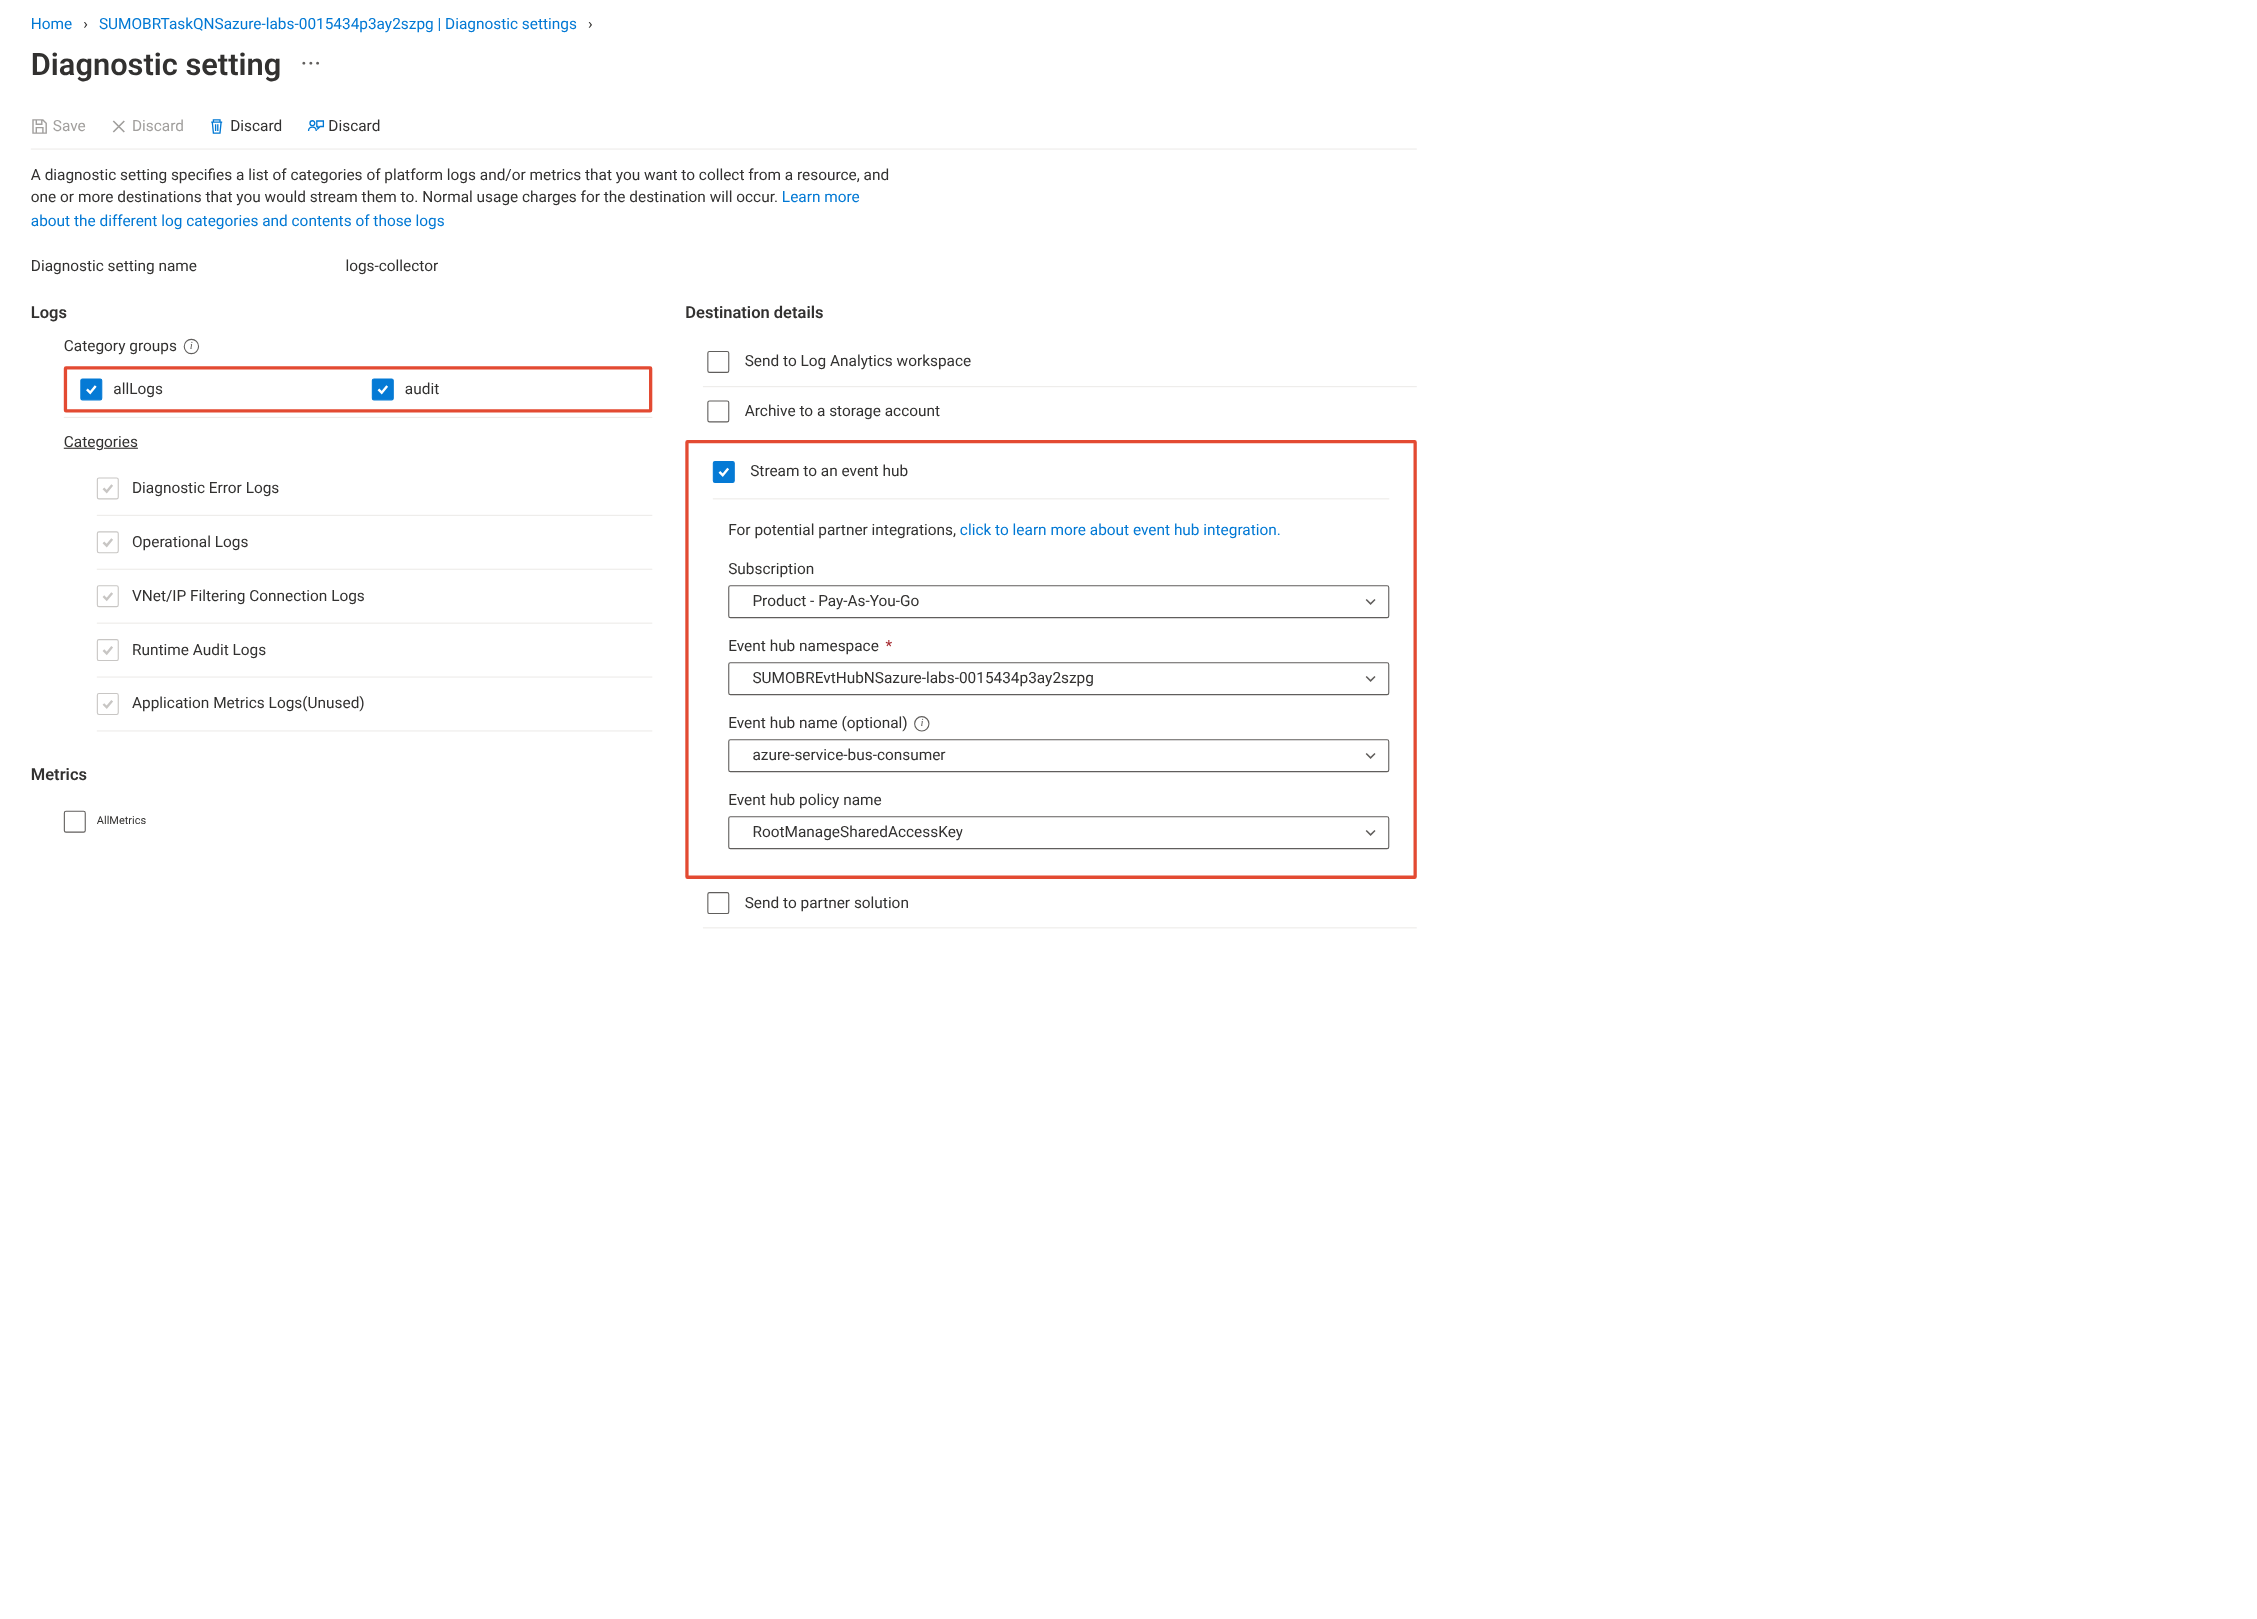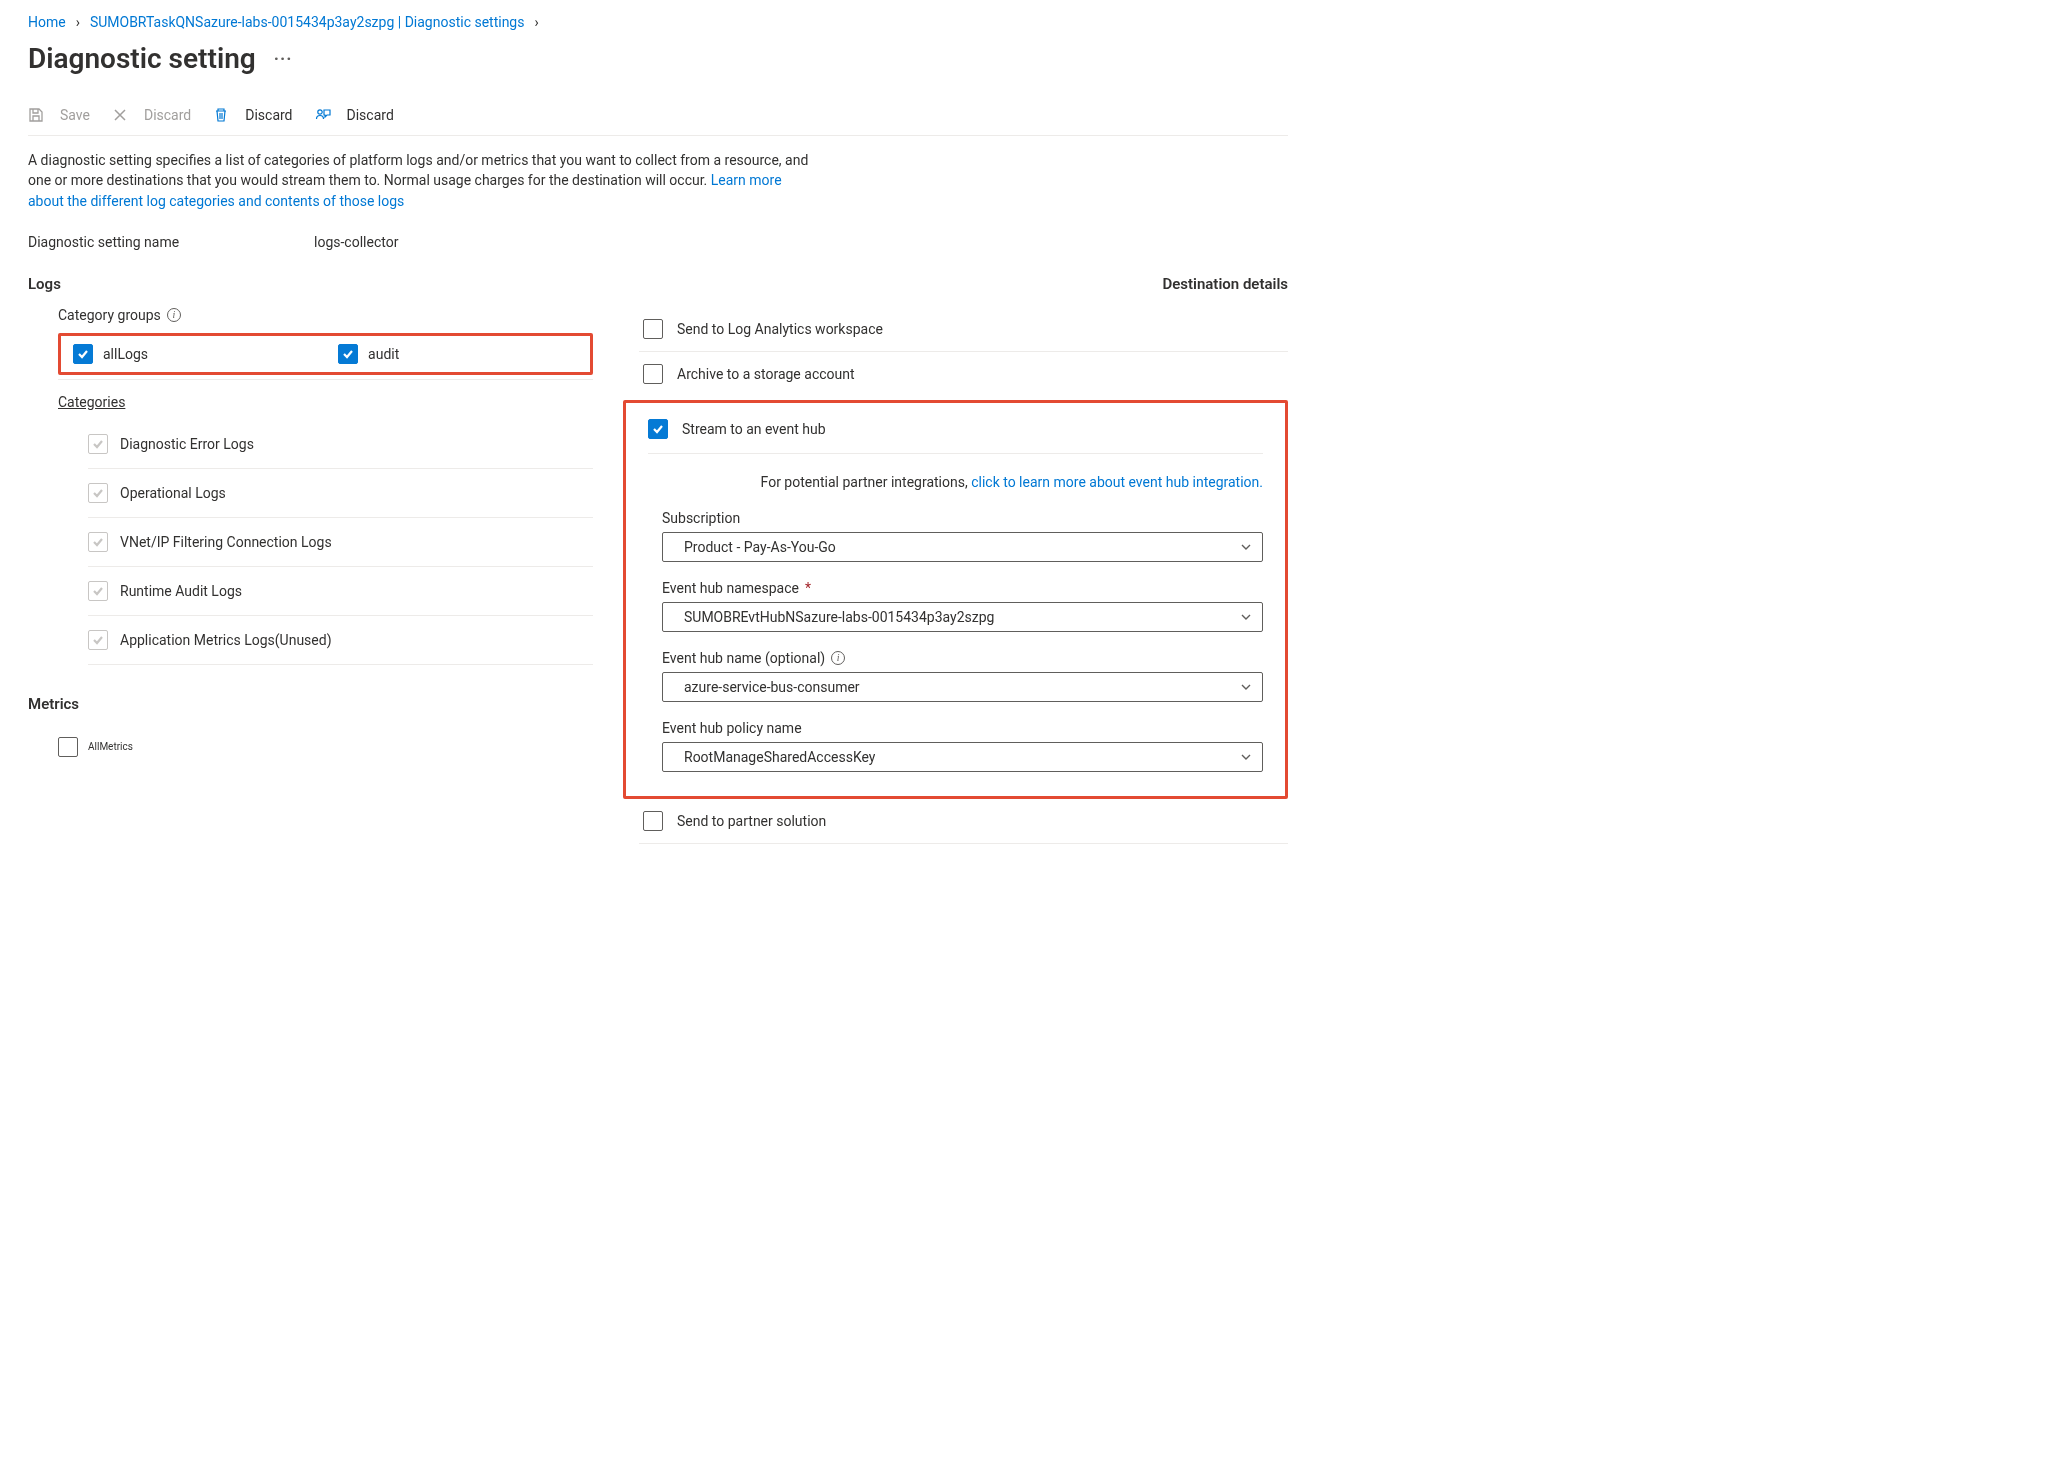--- a/index.html
+++ b/index.html
@@ -22,32 +22,32 @@
     background: #fff;
     width: 2052px;
   }
   .wrap { width: 1260px; }
   .breadcrumb { display: flex; align-items: center; gap: 10px; flex-wrap: wrap; font-size: 14px; }
   .breadcrumb a { color: var(--link); text-decoration: none; }
   .breadcrumb .sep { color: var(--text); }
   h1.page-title { font-size: 28px; font-weight: 600; margin: 12px 0 4px; display: flex; align-items: center; gap: 18px; }
   .ellipsis { font-size: 18px; color: #605e5c; letter-spacing: 1px; }
   .toolbar { display: flex; align-items: center; gap: 22px; margin-top: 32px; padding-bottom: 12px; border-bottom: 1px solid var(--border); }
-  .tool-btn { display: inline-flex; align-items: center; gap: 16px; cursor: pointer; background: none; border: none; padding: 0; font: inherit; color: var(--text); }
+  .tool-btn { display: inline-flex; align-items: center; gap: 4px; cursor: pointer; background: none; border: none; padding: 0; font: inherit; color: var(--text); }
   .tool-btn.disabled { color: var(--text-disabled); cursor: default; }
   .tool-btn svg { width: 16px; height: 16px; }
   .tool-btn.disabled svg { stroke: var(--text-disabled); fill: var(--text-disabled); }
   .desc { max-width: 790px; line-height: 1.45; margin-top: 14px; }
   .desc a { color: var(--link); text-decoration: none; }
   .field-row { display: flex; align-items: center; margin-top: 22px; }
   .field-row .label { width: 284px; }
   .field-row input[type=text] { border: none; font: inherit; color: var(--text); outline: none; background: transparent; }
   .two-col { display: flex; gap: 30px; margin-top: 24px; align-items: flex-start; }
   .col-left { width: 565px; }
-  .col-right { flex: 1; min-width: 0; text-align: right; }
+  .col-right { flex: 1; min-width: 0; }
   .section-h { font-weight: 600; font-size: 15px; margin-bottom: 14px; }
   .sub-h { font-size: 14px; margin-bottom: 10px; display: flex; align-items: center; gap: 6px; color: var(--text); }
   .info-icon { width: 14px; height: 14px; border: 1px solid #605e5c; border-radius: 50%; display: inline-flex; align-items: center; justify-content: center; font-size: 10px; line-height: 1; color: #605e5c; font-style: italic; font-family: serif; }
   .cb-row { display: flex; align-items: center; gap: 10px; padding: 10px 0; border-bottom: 1px solid var(--border); }
   .cb-row.no-border { border-bottom: none; }
   .cb {
     width: 20px; height: 20px; border: 1px solid #605e5c; border-radius: 2px;
     display: inline-flex; align-items: center; justify-content: center;
     flex-shrink: 0; background: #fff; cursor: pointer;
   }

